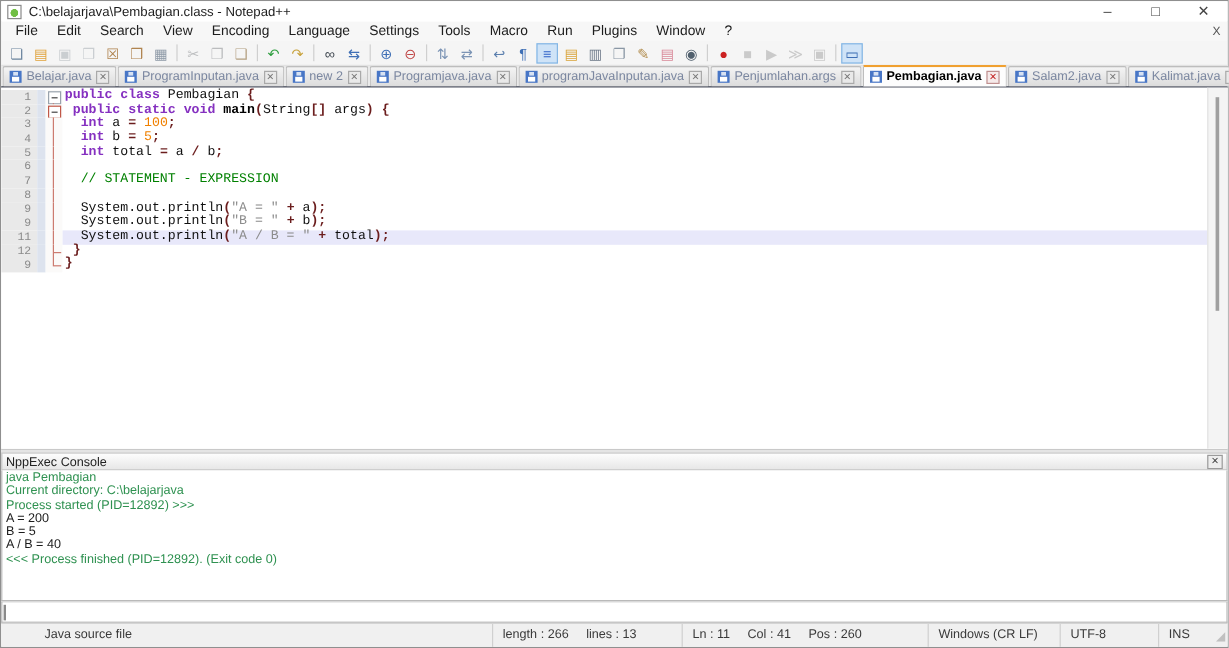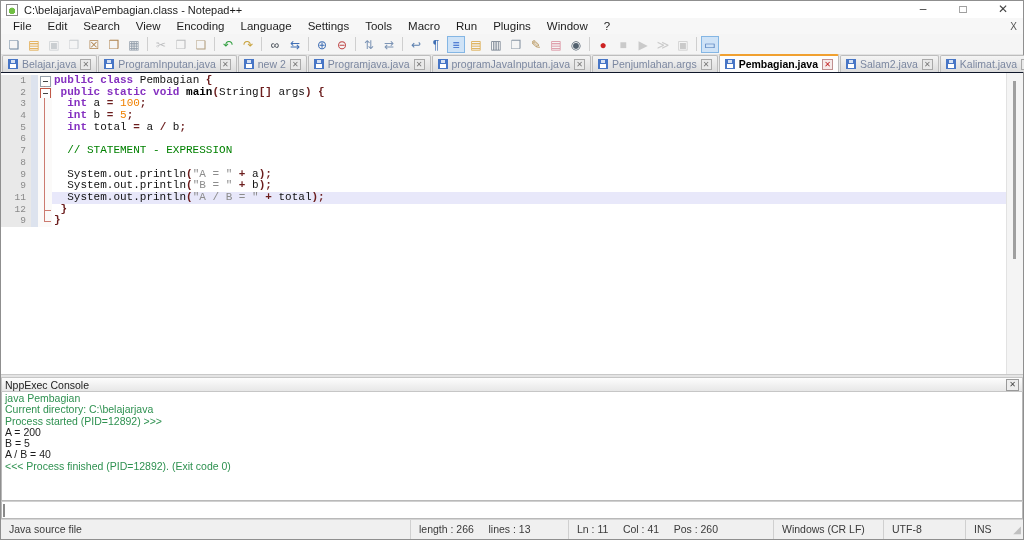--- a/index.html
+++ b/index.html
@@ -92,21 +92,21 @@
     padding:1px 3px; font-size:10.5px; line-height:11.3px; overflow:hidden; }
   .cons-line { white-space:pre; }
   .cons-line.green { color:var(--green); }
   .cons-line.black { color:#1c1c1c; }
   .console-input { flex:0 0 18px; background:#fff; border:1px solid #b9b9b9; border-top:1px solid #d0d0d0;
     position:relative; }
   .caret { position:absolute; left:1px; top:2px; width:2px; height:13px; background:#8a8a8a; }
 
   
   .statusbar { flex:0 0 20px; background:#f0f0f0; border-top:1px solid #d4d4d4;
-    display:flex; align-items:center; font-size:10.5px; color:#3a3a3a; }
+    display:flex; align-items:center; font-size:10.5px; color:#3a3a3a;padding-left:28px; }
   .sseg { white-space:pre; padding:0 8px; line-height:19px; border-left:1px solid #d0d0d0; height:100%; }
   .sseg:first-child { border-left:none; flex:1 1 auto; }
   .seg-len { flex:0 0 158px; } .seg-pos { flex:0 0 205px; } .seg-eol { flex:0 0 110px; }
   .seg-enc { flex:0 0 82px; } .seg-ins { flex:0 0 42px; }
   .grip { flex:0 0 16px; color:#c0c0c0; font-size:10px; text-align:right; padding-right:2px; }
 </style>
 </head>
 <body>
 
 <div class="win">

